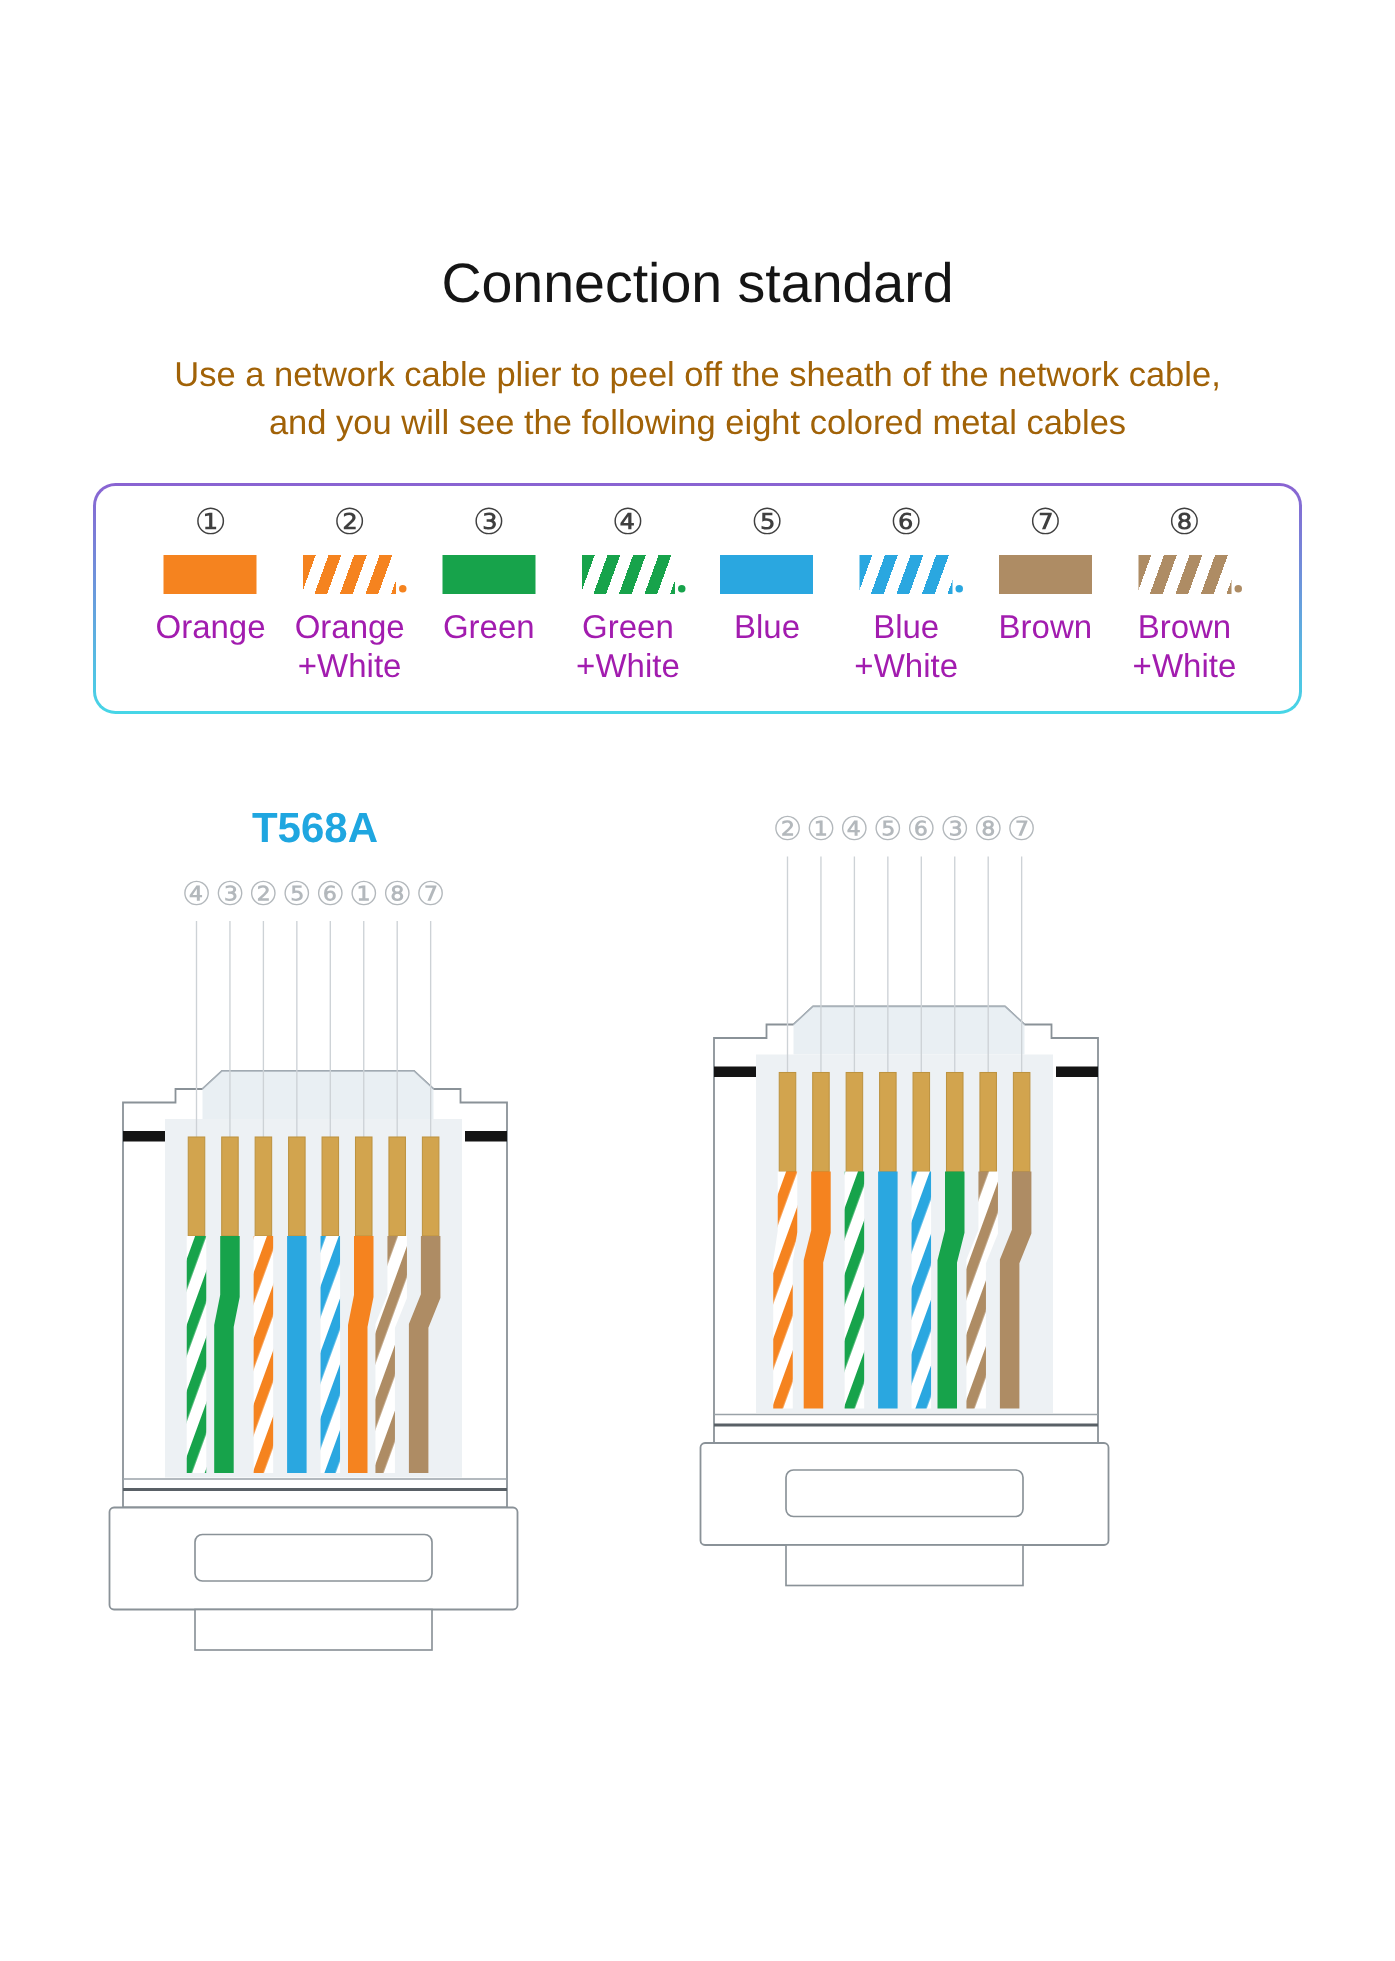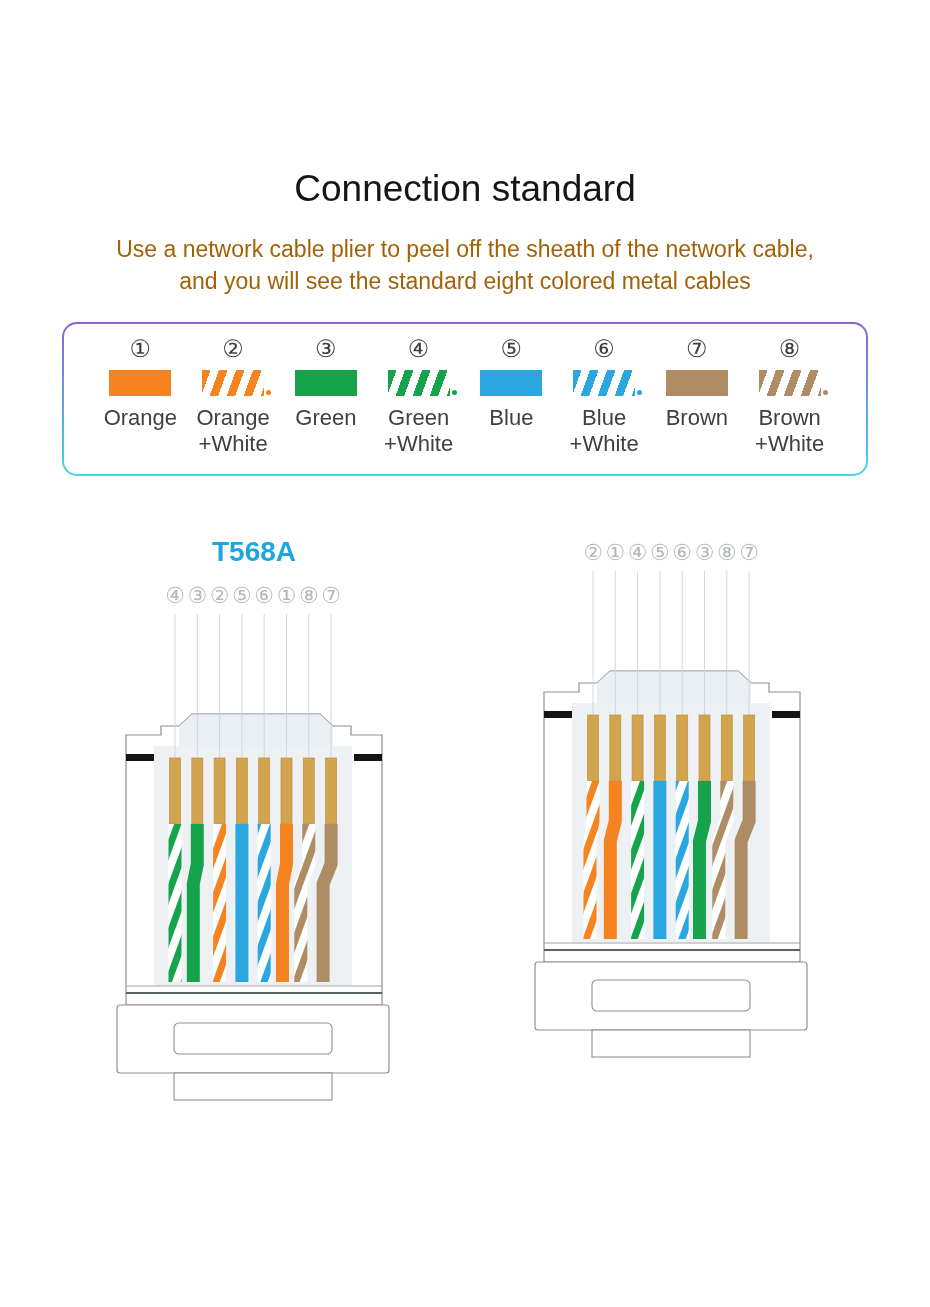--- a/index.html
+++ b/index.html
@@ -36,42 +36,42 @@
     display:flex;padding:12px 30px 16px;
   }
   .legend-item{flex:1;display:flex;flex-direction:column;align-items:center;}
   .legend-number{font-size:24px;color:#3f3f3f;line-height:1.1;}
   .legend-swatch{width:62px;height:26px;margin-top:7px;position:relative;}
   .legend-swatch.striped::after{
     content:"";position:absolute;right:-7px;bottom:1px;
     width:5px;height:5px;border-radius:50%;background:var(--c);
   }
   .legend-label{
-    margin-top:9px;font-size:22px;color:#404040;
+    margin-top:9px;font-size:22px;color:#a21caf;
     text-align:center;line-height:1.2;
   }
   .diagrams{
-    display:flex;margin-top:59px;padding-left:104px;gap:118px;
+    display:flex;margin-top:59px;padding-left:60px;gap:94px;
   }
   .connector{width:300px;}
   .connector h3{
     margin:0 0 9px;text-align:center;
     font-size:28px;font-weight:700;line-height:34px;
     color:var(--accent,#1FA6E0);
   }
   .conn-svg{display:block;}
 </style>
 </head>
 <body>
 
 <div class="page" style="--accent: #1FA6E0;">
   <h2 class="subtitle">Connection standard</h2>
   <p class="desc">
     <span>Use a network cable plier to peel off the sheath of the network cable,</span><br>
-    <span>and you will see the standard eight colored metal cables</span>
+    <span>and you will see the following eight colored metal cables</span>
   </p>
 
   <div class="legend-border" id="legend-border" style="--grad-top: #8A63D2; --grad-bottom: #46D6E7;">
     <div class="legend" id="legend">
         <div class="legend-item">
     <div class="legend-number">①</div>
     <div class="legend-swatch" style="background:#F5831F;--c:#F5831F;"></div>
     <div class="legend-label"><span>Orange</span></div>
   </div>
         <div class="legend-item">

